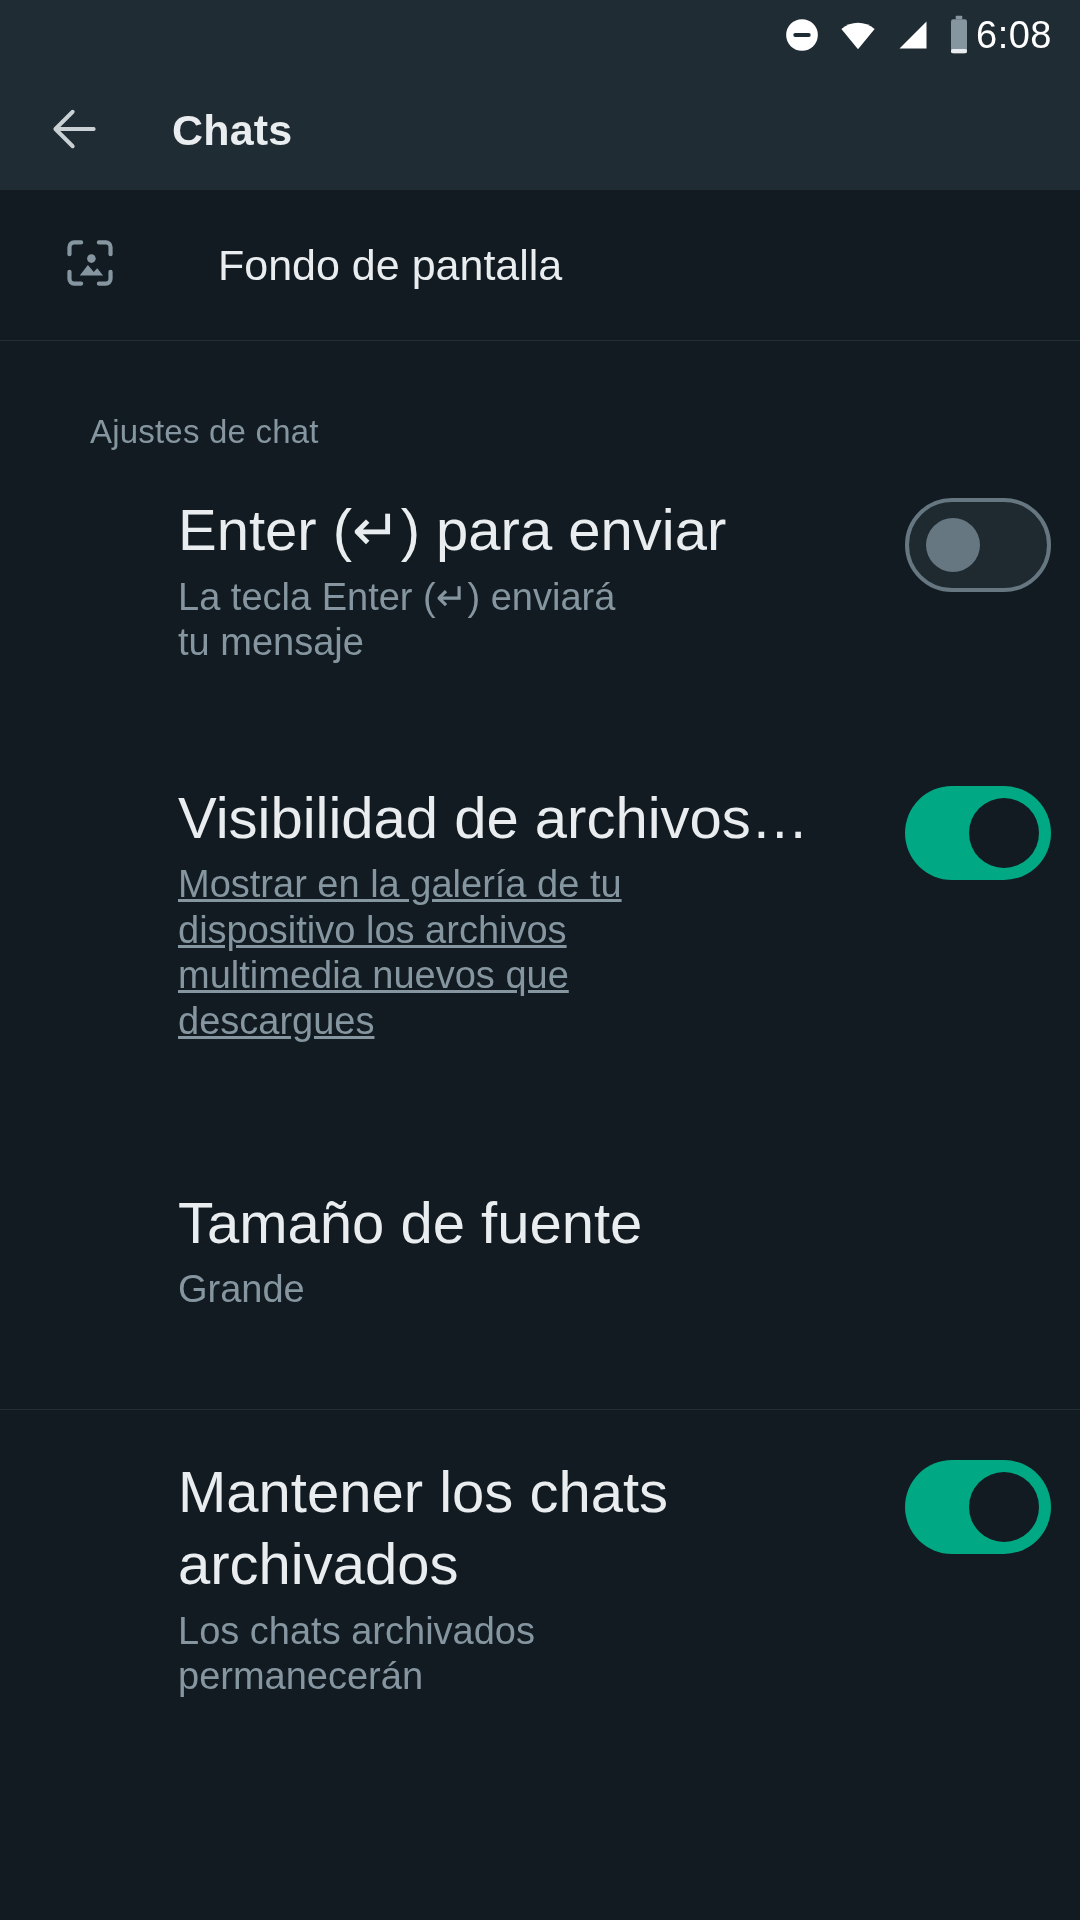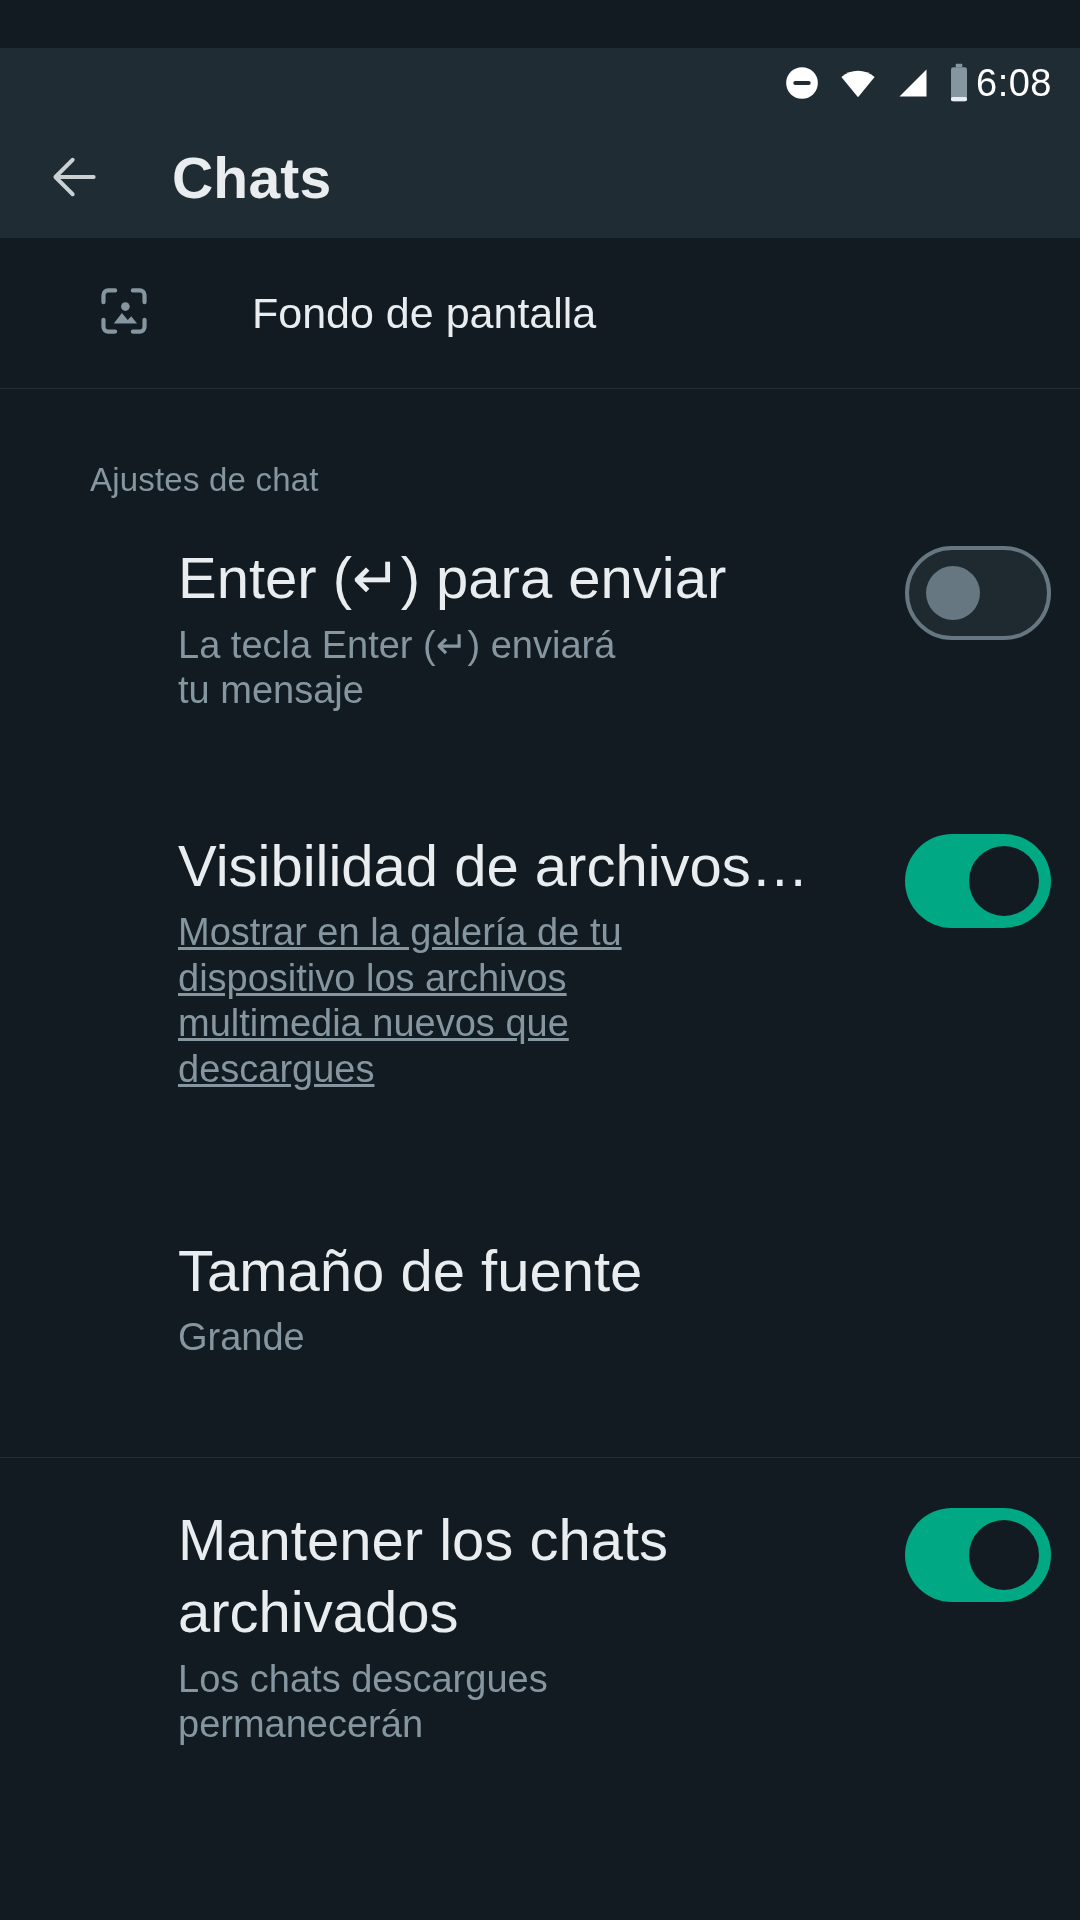--- a/index.html
+++ b/index.html
@@ -42,21 +42,20 @@
   }
 
   
   .status-bar{
     height:70px;
     background:var(--bar-bg);
     display:flex;
     align-items:center;
     justify-content:flex-end;
     padding:0 28px 0 0;
-    margin-top:48px;
   }
   .status-icons{
     display:flex;
     align-items:center;
     gap:17px;
   }
   .status-icon{
     display:block;
     line-height:0;
   }
@@ -82,21 +81,21 @@
     height:62px;
     display:flex;
     align-items:center;
     justify-content:center;
     background:none;
     border:none;
     cursor:pointer;
     flex:0 0 auto;
   }
   .app-bar-title{
-    font-size:57px;
+    font-size:43px;
     font-weight:700;
     color:var(--primary-text);
     margin-left:66px;
     letter-spacing:.2px;
     white-space:nowrap;
   }
 
   
   .content{
     background:var(--page-bg);
@@ -115,21 +114,20 @@
     display:flex;
     align-items:flex-start;
     padding:0 44px 0 0;
   }
 
   
   .wallpaper-row{
     height:150px;
     align-items:center;
     padding-left:0;
-    margin-left:34px;
   }
   .row-icon-slot{
     width:218px;
     flex:0 0 218px;
     display:flex;
     align-items:center;
     justify-content:flex-start;
     padding-left:60px;
   }
   .row-main-title{
@@ -358,21 +356,21 @@
     </div>
 
     <div class="spacer-lg"></div>
 
     <div class="divider"></div>
 
 
     <div class="setting-row">
       <div class="setting-text">
         <div class="setting-title wrap">Mantener los chats archivados</div>
-        <div class="setting-subtitle narrow">Los chats descargues permanecerán</div>
+        <div class="setting-subtitle narrow">Los chats archivados permanecerán</div>
       </div>
       <div class="toggle-slot">
         <div class="switch on">
           <div class="knob"></div>
         </div>
       </div>
     </div>
 
   </div>
 </div>

